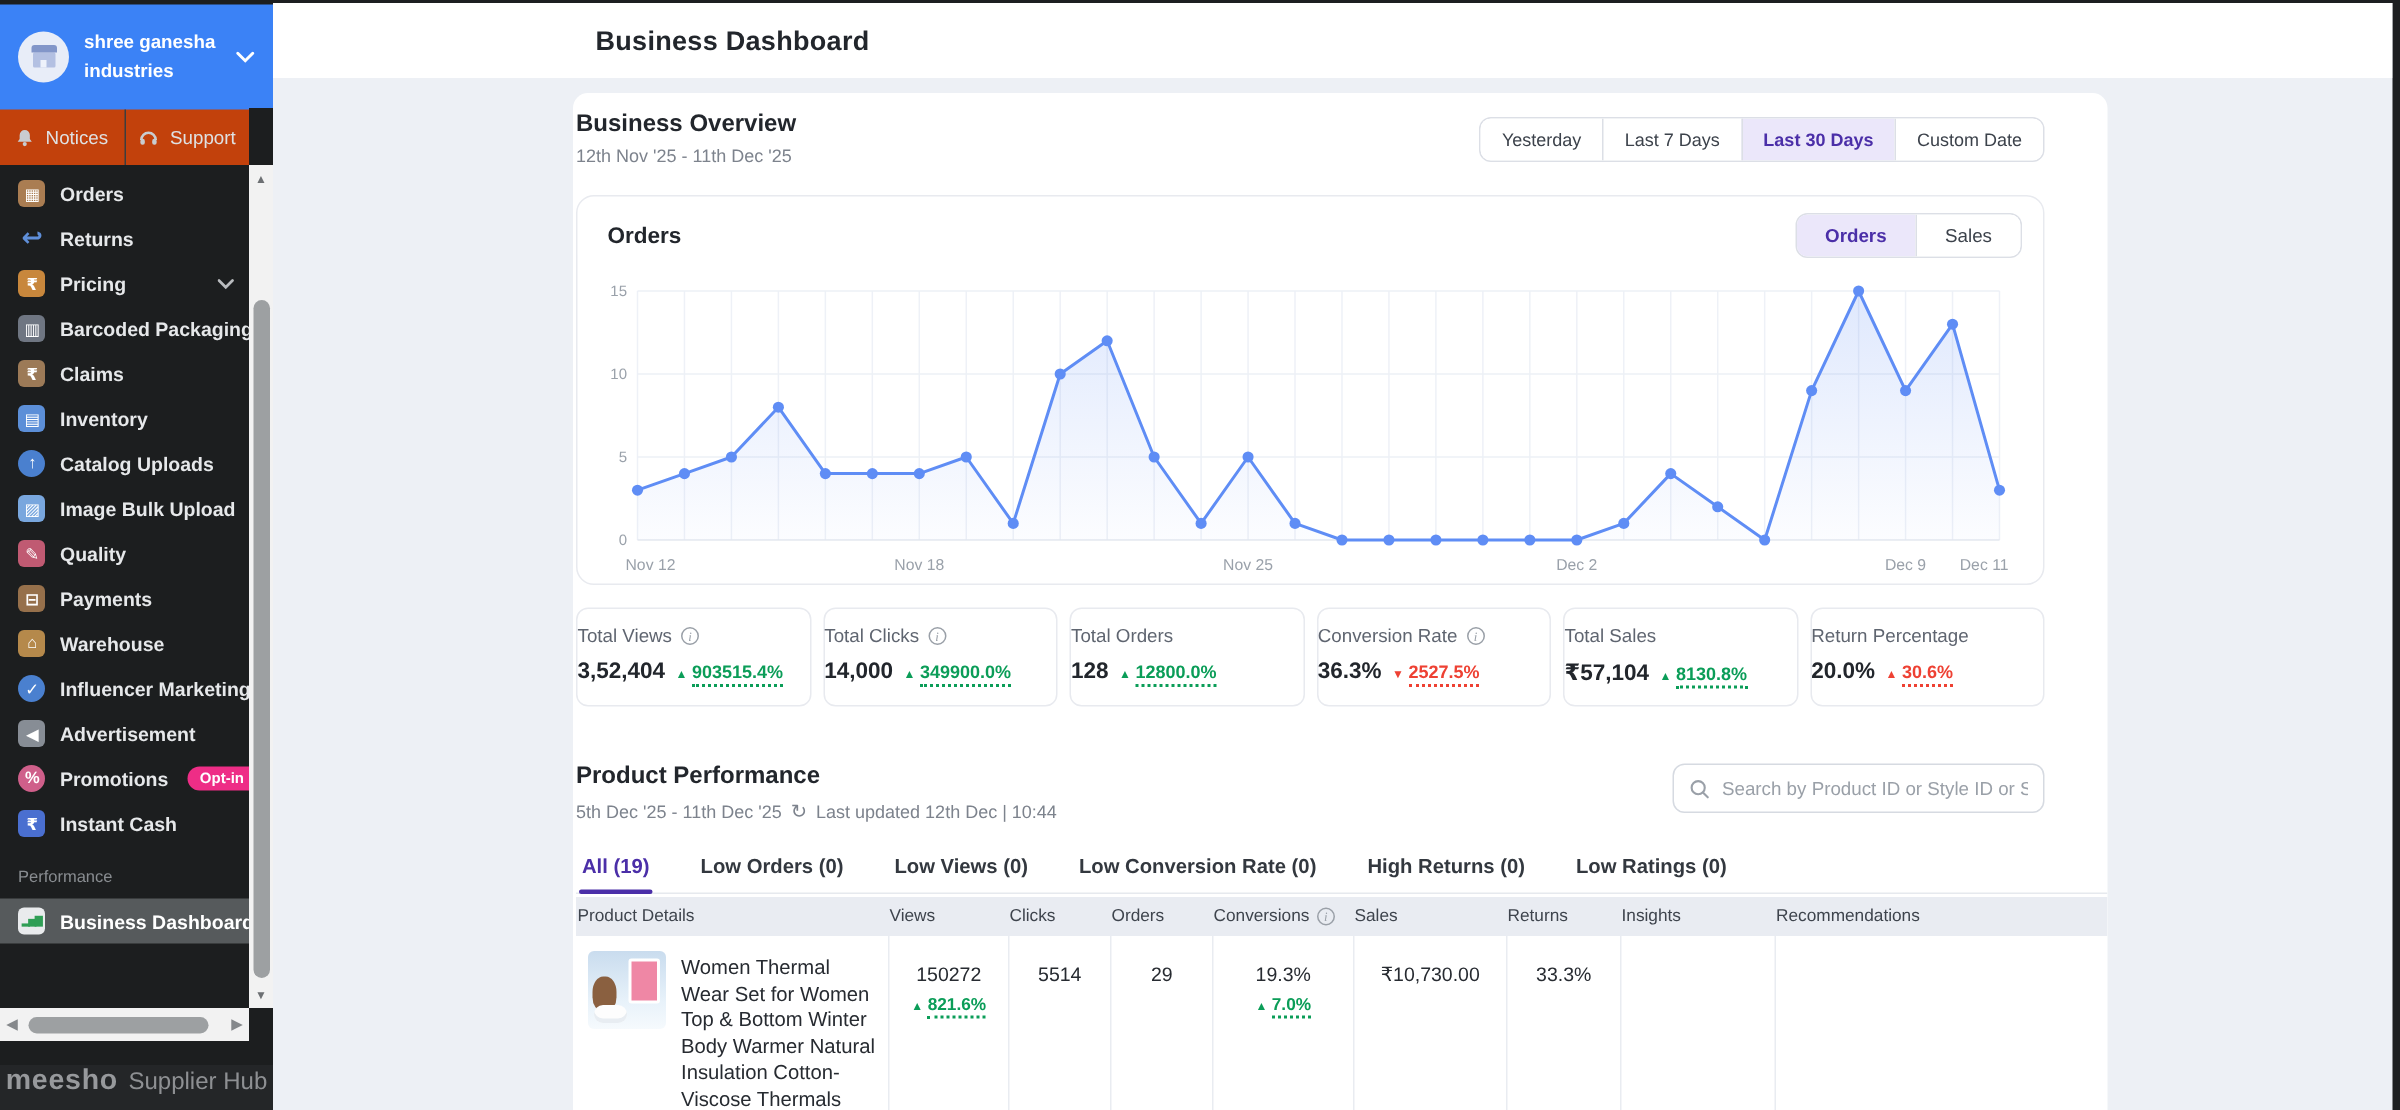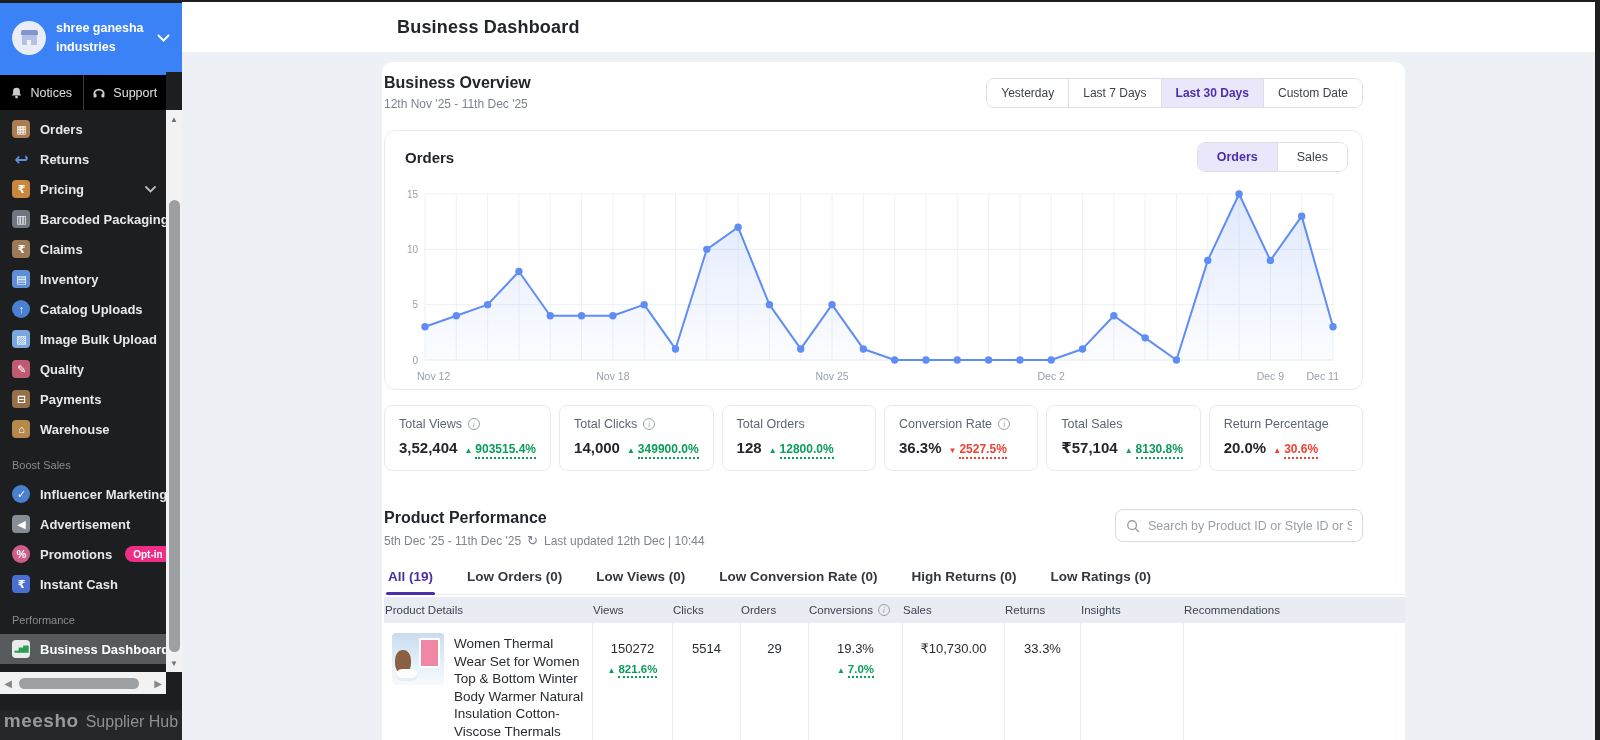--- a/index.html
+++ b/index.html
@@ -7,21 +7,21 @@
   body{background:#1d1f21;font-family:"Liberation Sans","DejaVu Sans",sans-serif;position:relative}
 
   
   .sidebar{position:absolute;left:0;top:0;width:182px;height:740px;background:#1c1e1f}
   .side-company{position:absolute;top:3px;left:0;right:0;height:69px;background:#3b82f6;display:flex;align-items:center;padding:12px 12px;gap:10px;cursor:pointer}
   .avatar{width:34px;height:34px;border-radius:50%;background:#e8edf8;display:flex;align-items:center;justify-content:center;flex:none}
   .shop{width:15px;height:10px;background:#b3c0e2;border-radius:1px;position:relative;margin-top:5px}
   .shop:before{content:"";position:absolute;top:-5px;left:-1px;right:-1px;height:5px;background:#8296c9;border-radius:2px 2px 0 0}
   .shop:after{content:"";position:absolute;bottom:0;left:5px;width:4px;height:5px;background:#eef2fb}
   .cname{flex:1;color:#fff;font-size:12.5px;font-weight:700;line-height:1.5}
-  .side-actions{position:absolute;top:72px;left:0;right:16px;height:38px;background:#000000;border-top:3px solid #3b82f6;display:flex}
+  .side-actions{position:absolute;top:72px;left:0;right:16px;height:38px;background:#c2410c;border-top:1px solid #3b82f6;display:flex}
   .side-action{flex:1;display:flex;align-items:center;justify-content:center;gap:7px;color:#dfe1e3;font-size:12.5px;cursor:pointer}
   .side-action+.side-action{border-left:1px solid #3b3e3f}
   .side-menu{position:absolute;top:110px;left:0;width:166px;height:562px;background:#1c1e1f;padding-top:4px;overflow:hidden}
   .side-item{display:flex;align-items:center;gap:10px;height:30px;padding:0 10px 0 12px;color:#e6e8ea;font-size:13px;font-weight:600;cursor:pointer;white-space:nowrap}
   .side-item.active{background:#565a5c;color:#fff}
   .mi{width:18px;height:18px;border-radius:4px;display:flex;align-items:center;justify-content:center;font-size:11px;color:#fff;flex:none;letter-spacing:-1px}
   .mi.round{border-radius:50%}
   .side-section{color:#888c90;font-size:11px;padding:15px 0 8px 12px}
   .opt-badge{background:#ee2d86;color:#fff;font-size:10px;font-weight:700;padding:2.5px 8px;border-radius:10px;margin-left:3px}
   .ml-auto{margin-left:auto}
@@ -54,21 +54,21 @@
   .chart-card{width:979px;height:260px;border:1px solid #e8eaef;border-radius:12px;margin-top:19px;position:relative;background:#fff}
   .chart-head{display:flex;justify-content:space-between;align-items:center;padding:11px 14px 0 20px}
   .chart-head h3{font-size:15px;font-weight:700;color:#22262c}
   .toggle-group{display:flex;border:1px solid #dcdfe6;border-radius:8px;overflow:hidden}
   .tg-btn{padding:7px 19px;font-size:12.5px;color:#3c424b;cursor:pointer;background:#fff}
   .tg-btn+.tg-btn{border-left:1px solid #dcdfe6}
   .tg-btn.active{background:#ebe7fa;color:#4b2fa8;font-weight:700}
   .chart{position:absolute;left:14px;top:55px}
 
   .stats{width:979px;display:flex;gap:8px;margin-top:15px}
-  .stat-card{flex:1;border:1px solid #e8eaef;border-radius:8px;padding:11px 14px;background:#fff}
+  .stat-card{flex:1;border:1px solid #e8eaef;border-radius:8px;padding:11px 0;background:#fff}
   .stat-label{font-size:12.5px;color:#5f6570;display:flex;align-items:center;gap:6px;white-space:nowrap}
   .info{width:12px;height:12px;border:1px solid #9aa0a8;border-radius:50%;color:#9aa0a8;font-size:8.5px;display:inline-flex;align-items:center;justify-content:center;font-family:"Liberation Serif",serif;font-style:italic;flex:none}
   .stat-value-row{display:flex;align-items:baseline;gap:7px;margin-top:8px}
   .stat-value{font-size:15px;font-weight:700;color:#22262c;white-space:nowrap}
   .delta{font-size:12px;font-weight:700;display:inline-flex;align-items:baseline;gap:3px;white-space:nowrap}
   .delta .arrow{font-size:8px}
   .delta.green{color:#0b9d58}
   .delta.red{color:#ee4133}
   .delta .dv{border-bottom:2px dotted currentColor;padding-bottom:1px}
 
@@ -174,21 +174,20 @@
         <span>Quality</span>
       </div>
       <div class="side-item">
         <span class="mi" style="background: rgb(150, 112, 75);">⊟</span>
         <span>Payments</span>
       </div>
       <div class="side-item">
         <span class="mi" style="background: rgb(181, 137, 75);">⌂</span>
         <span>Warehouse</span>
       </div>
-      <div class="side-section">Boost Sales</div>
       <div class="side-item">
         <span class="mi round" style="background: rgb(74, 128, 207);">✓</span>
         <span>Influencer Marketing</span>
       </div>
       <div class="side-item">
         <span class="mi" style="background: rgb(135, 141, 149);">◀</span>
         <span>Advertisement</span>
       </div>
       <div class="side-item">
         <span class="mi round" style="background: rgb(207, 95, 138);">%</span>

